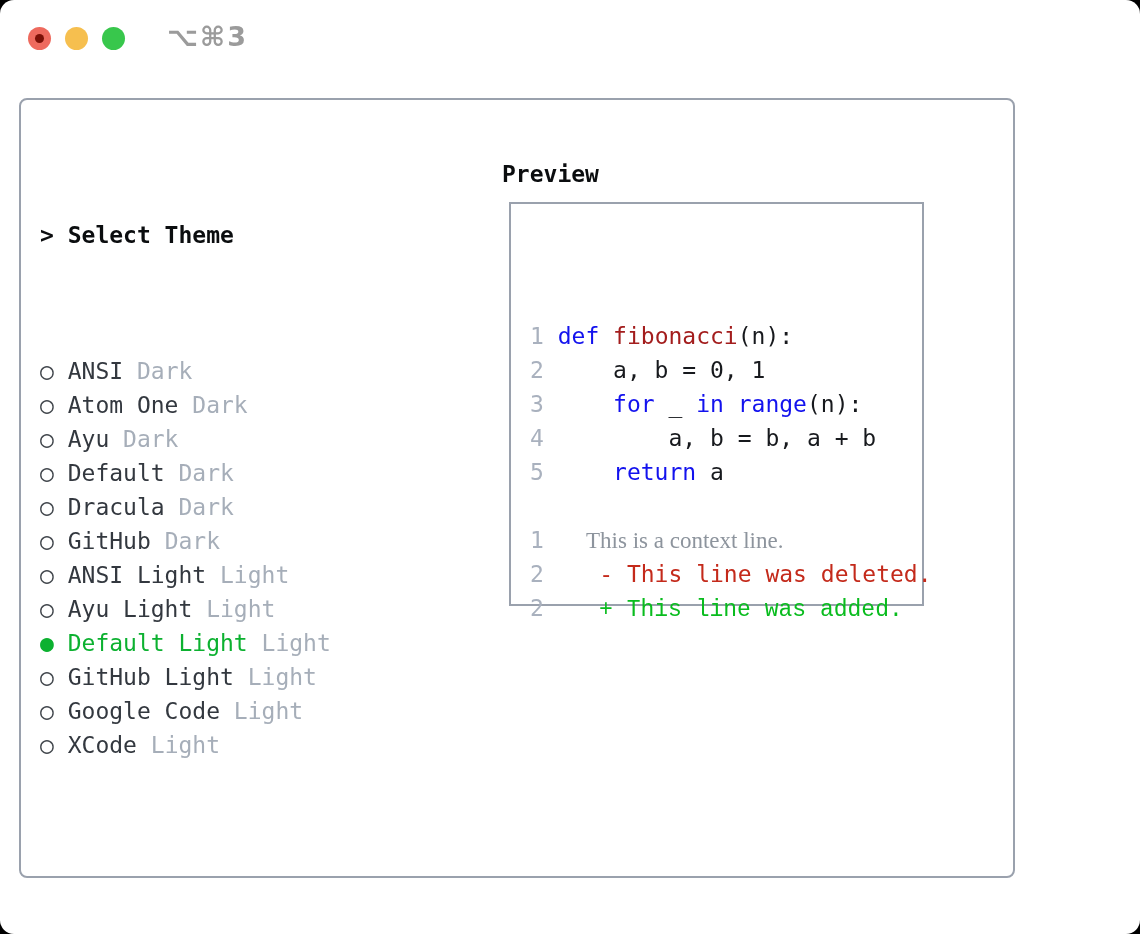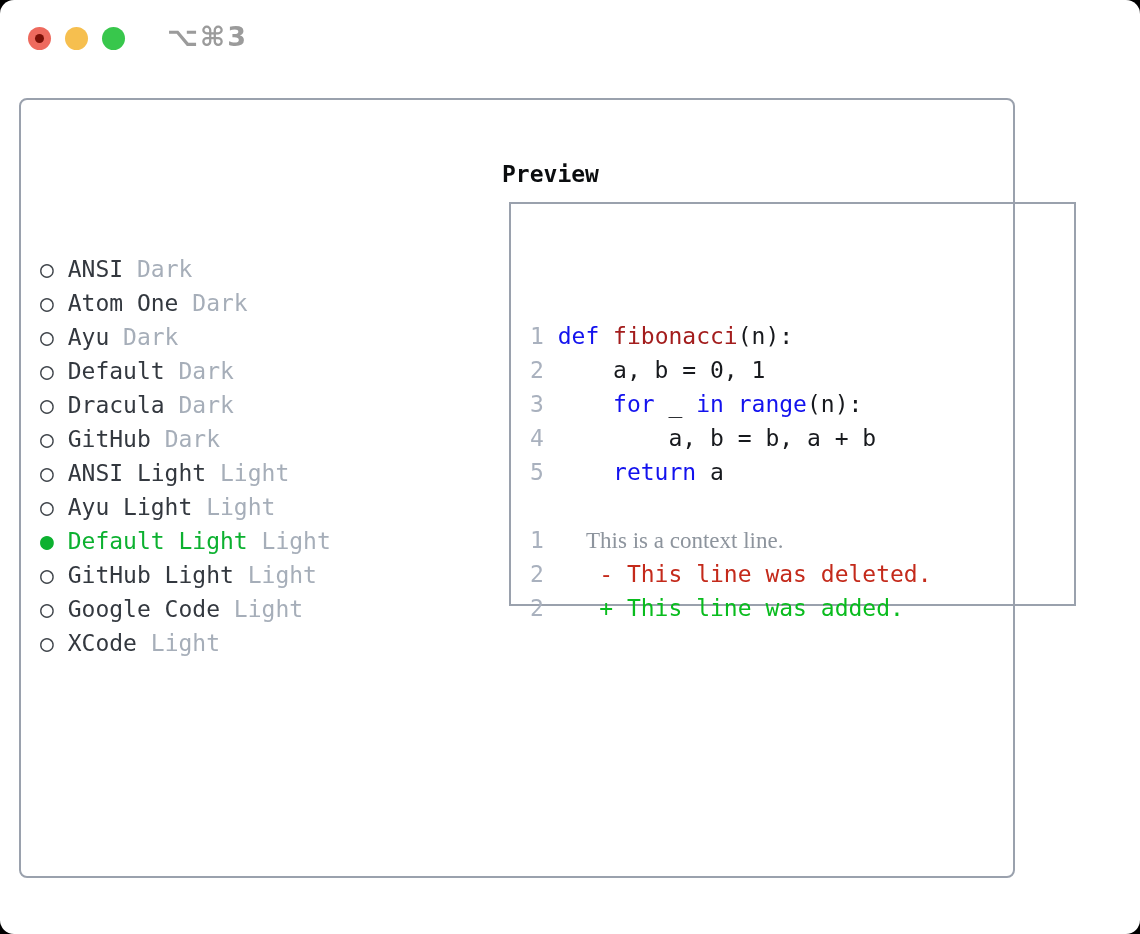--- a/index.html
+++ b/index.html
@@ -30,48 +30,49 @@
   .row { height:34px; }
   .hdr { font-weight:bold; color:var(--header-text); }
   .cursor { display:inline-block; width:2ch; }
   .bullet { display:inline-block; width:2ch; color:var(--bullet); }
   .variant { color:var(--text-muted);text-align:center; }
   .selected .bullet, .selected .nm { color:var(--accent-green); }
 
   
   .preview-title { position:absolute; left:481px; top:57px; font-size:23px; line-height:34px;
                    font-weight:bold; color:var(--header-text); }
-  .preview-box { position:absolute; left:488px; top:102px; width:567px; height:404px;
+  .preview-box { position:absolute; left:488px; top:102px; width:415px; height:404px;
                  border:2px solid var(--panel-border); padding:47px 0 0 19px;
                  font-size:23px; line-height:34px; white-space:pre; }
   .lnum { display:inline-block; width:2ch; color:var(--line-number); }
   .tok-plain   { color:var(--plain-code); }
   .tok-kw      { color:var(--keyword-blue); }
   .tok-fn      { color:var(--function-red); }
   .tok-context { color:var(--diff-context);font-family:Liberation Serif, serif; }
   .tok-deleted { color:var(--diff-deleted); }
-  .tok-added   { color:var(--diff-added); }
+  .tok-added   { color:var(--diff-added);font-family:Liberation Mono, monospace; }
 </style>
 </head>
 <body>
 
 <div class="window">
 
   <div class="titlebar">
     <div class="lights">
       <span class="light red"></span>
       <span class="light yellow"></span>
       <span class="light green"></span>
     </div>
     <div class="title-text">⌥⌘3</div>
   </div>
 
   <div class="panel">
 
     <div class="left-col">
+      <div class="row"><span class="hdr cursor">&gt;</span><span class="hdr">Select Theme</span></div>
 
       <div><div class="row"><span class="bullet">○</span><span class="nm">ANSI </span><span class="variant">Dark</span></div><div class="row"><span class="bullet">○</span><span class="nm">Atom One </span><span class="variant">Dark</span></div><div class="row"><span class="bullet">○</span><span class="nm">Ayu </span><span class="variant">Dark</span></div><div class="row"><span class="bullet">○</span><span class="nm">Default </span><span class="variant">Dark</span></div><div class="row"><span class="bullet">○</span><span class="nm">Dracula </span><span class="variant">Dark</span></div><div class="row"><span class="bullet">○</span><span class="nm">GitHub </span><span class="variant">Dark</span></div><div class="row"><span class="bullet">○</span><span class="nm">ANSI Light </span><span class="variant">Light</span></div><div class="row"><span class="bullet">○</span><span class="nm">Ayu Light </span><span class="variant">Light</span></div><div class="row selected"><span class="bullet">●</span><span class="nm">Default Light </span><span class="variant">Light</span></div><div class="row"><span class="bullet">○</span><span class="nm">GitHub Light </span><span class="variant">Light</span></div><div class="row"><span class="bullet">○</span><span class="nm">Google Code </span><span class="variant">Light</span></div><div class="row"><span class="bullet">○</span><span class="nm">XCode </span><span class="variant">Light</span></div></div>
 
       <div class="row"></div>
 
       
 
       
 
       

